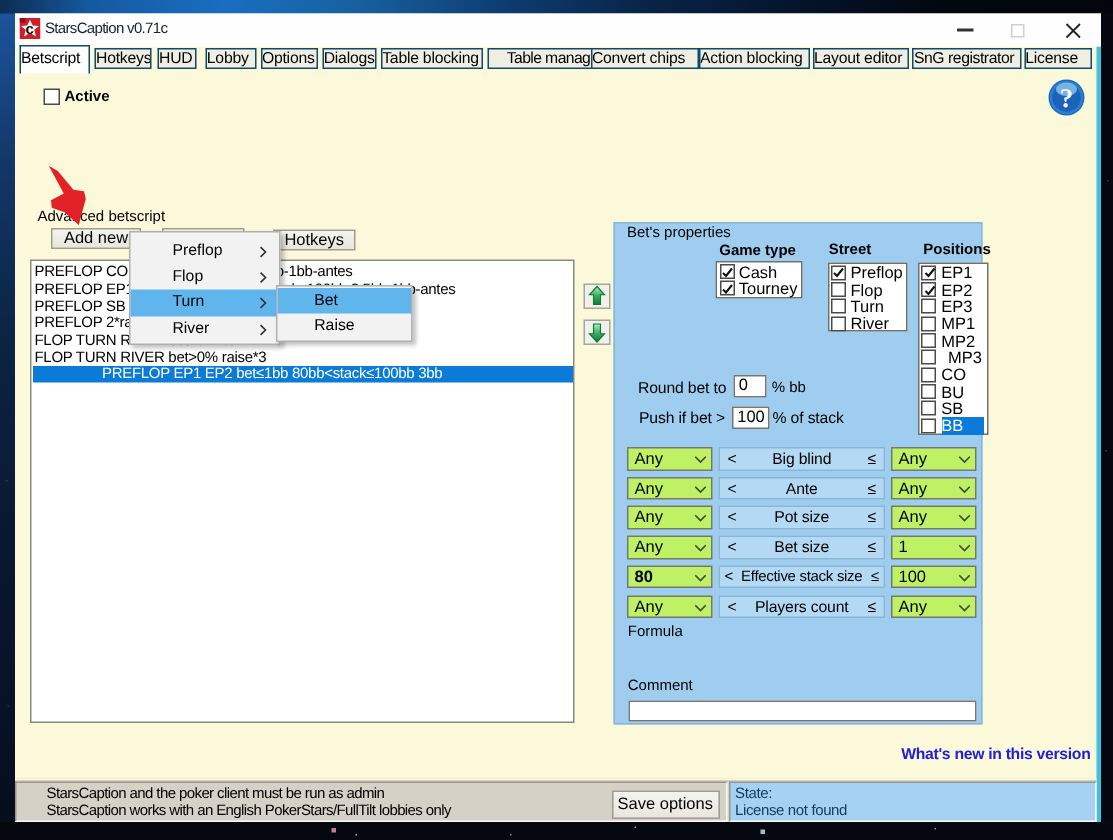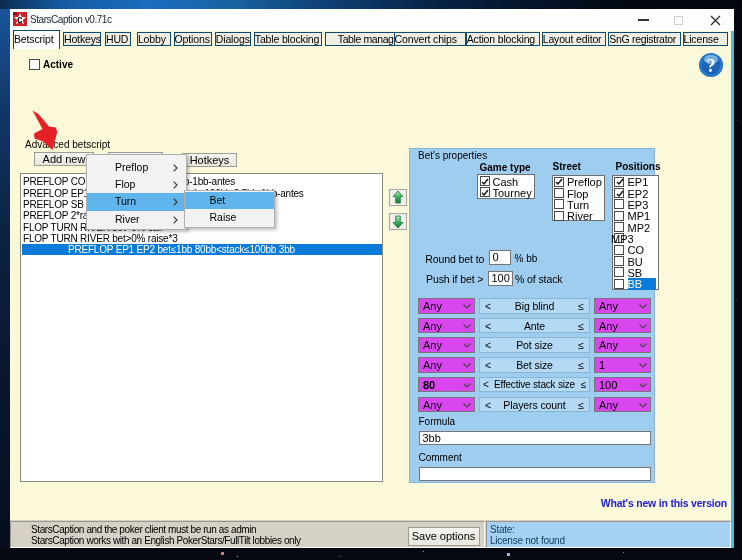--- a/index.html
+++ b/index.html
@@ -23,21 +23,21 @@
 .btn{position:absolute;background:linear-gradient(180deg,#f4f3ee,#e8e6dd);border:1px solid #9f9d92;
  font-size:11px;color:#000;text-align:center;}
 #listbox{left:10px;top:164.4px;width:363px;height:308.6px;background:#fff;border:1px solid #8a8a78;
  font-size:11px;color:#000;overflow:hidden;}
 .lrow{position:absolute;left:2px;height:11.3px;line-height:11.4px;white-space:nowrap;font-size:10px;letter-spacing:-0.2px;}
 #lrow7{left:1px;background:#0a7bd8;color:#fff;width:361px;padding-left:1.5px;}
 .abtn{position:absolute;left:379px;width:18px;height:17px;background:#f1f0ea;border:1px solid #a8a69a;}
 #panel{left:399px;top:138.6px;width:246px;height:335.4px;background:#9fcdf0;border:1px solid #85b5d8;}
 #panel .lbl{position:absolute;}
 .wbox{position:absolute;background:#fff;border:1px solid #707070;}
-.combo{position:absolute;background:#d946ef;border:1px solid #767676;font-size:11px;color:#000;}
+.combo{position:absolute;background:#bef264;border:1px solid #767676;font-size:11px;color:#000;}
 .combo .tx{position:absolute;left:4px;top:1px;line-height:12px;}
 .combo svg{position:absolute;right:3px;top:5px;}
 .bluebtn{position:absolute;background:#b3d9f5;border:1px solid #8ab6d4;font-size:10.5px;color:#000;line-height:14px;text-align:center;letter-spacing:-0.1px;}
 .bluebtn .lt{position:absolute;left:5px;top:0;}
 .bluebtn .rt{position:absolute;right:5px;top:0;}
 .inp{position:absolute;background:#fff;border:1px solid #767676;font-size:11px;color:#000;padding:0px 3px;line-height:13px;}
 .menu{position:absolute;background:#f2f2f2;border:1px solid #b0b0b0;box-shadow:2px 2px 3px rgba(0,0,0,0.25);z-index:50;}
 .mitem{position:relative;height:17.2px;font-size:10.5px;color:#000;line-height:17.2px;}
 .mitem .mt{position:absolute;left:28px;}
 .mitem .arr{position:absolute;right:8px;top:5px;width:5px;height:8px;}
@@ -153,21 +153,20 @@
     <div class="wbox" style="left:202.4px;top:26.4px;width:47.1px;height:115.4px;"></div>
 
     <div class="lbl" style="left:15.3px;top:104px;font-size:10.5px;letter-spacing:-0.1px;">Round bet to</div>
     <div class="inp" style="left:78.5px;top:101.8px;width:22px;height:15px;">0</div>
     <div class="lbl" style="left:104.5px;top:104px;">% bb</div>
     <div class="lbl" style="left:16px;top:124px;font-size:10.5px;letter-spacing:-0.1px;">Push if bet &gt;</div>
     <div class="inp" style="left:77.5px;top:122px;width:25px;height:15.5px;">100</div>
     <div class="lbl" style="left:105px;top:124px;font-size:10.5px;letter-spacing:-0.1px;">% of stack</div>
 
     <div class="lbl" style="left:8.5px;top:267.5px;">Formula</div>
-    <div class="inp" style="left:8.5px;top:282.3px;width:232px;height:14.3px;">3bb</div>
     <div class="lbl" style="left:8.5px;top:303px;">Comment</div>
     <div class="inp" style="left:8.5px;top:318px;width:232px;height:14px;"></div>
   <div class="cb" style="left: 69.5px; top: 27.5px; width: 10px; height: 10px;">
         <svg width="8" height="8" viewBox="0 0 8 8" style="position:absolute;left:0.5px;top:0.5px">
           <path d="M1 4 L3 6 L7 1" stroke="#111" stroke-width="1.4" fill="none"></path>
         </svg>
       </div>
       <div class="cklbl" style="left: 82.5px; top: 27px;">Cash</div>
       <div class="cb" style="left: 69.5px; top: 38.8px; width: 10px; height: 10px;">
         <svg width="8" height="8" viewBox="0 0 8 8" style="position:absolute;left:0.5px;top:0.5px">
@@ -199,21 +198,21 @@
         </svg>
       </div>
       <div class="cklbl" style="left: 217.5px; top: 38.95px;">EP2</div>
       <div class="cb" style="left: 204.4px; top: 50.8px; width: 10px; height: 10px;"></div>
       <div class="cklbl" style="left: 217.5px; top: 50.3px;">EP3</div>
       <div class="cb" style="left: 204.4px; top: 62.15px; width: 10px; height: 10px;"></div>
       <div class="cklbl" style="left: 217.5px; top: 61.65px;">MP1</div>
       <div class="cb" style="left: 204.4px; top: 73.5px; width: 10px; height: 10px;"></div>
       <div class="cklbl" style="left: 217.5px; top: 73px;">MP2</div>
       <div class="cb" style="left: 204.4px; top: 84.85px; width: 10px; height: 10px;"></div>
-      <div class="cklbl" style="left: 201px; top: 84.35px;">MP3</div>
+      <div class="cklbl" style="left: 222px; top: 84.35px;">MP3</div>
       <div class="cb" style="left: 204.4px; top: 96.2px; width: 10px; height: 10px;"></div>
       <div class="cklbl" style="left: 217.5px; top: 95.7px;">CO</div>
       <div class="cb" style="left: 204.4px; top: 107.55px; width: 10px; height: 10px;"></div>
       <div class="cklbl" style="left: 217.5px; top: 107.05px;">BU</div>
       <div class="cb" style="left: 204.4px; top: 118.9px; width: 10px; height: 10px;"></div>
       <div class="cklbl" style="left: 217.5px; top: 118.4px;">SB</div>
       <div class="cb" style="left: 204.4px; top: 130.25px; width: 10px; height: 10px;"></div>
       <div class="cklbl" style="left: 217.5px; top: 129.75px; background: rgb(10, 123, 216); color: rgb(255, 255, 255); padding-right: 14px;">BB</div>
       <div class="combo" style="left: 8px; top: 149.5px; width: 57px; height: 15.5px;">
         <span class="tx">Any</span>

